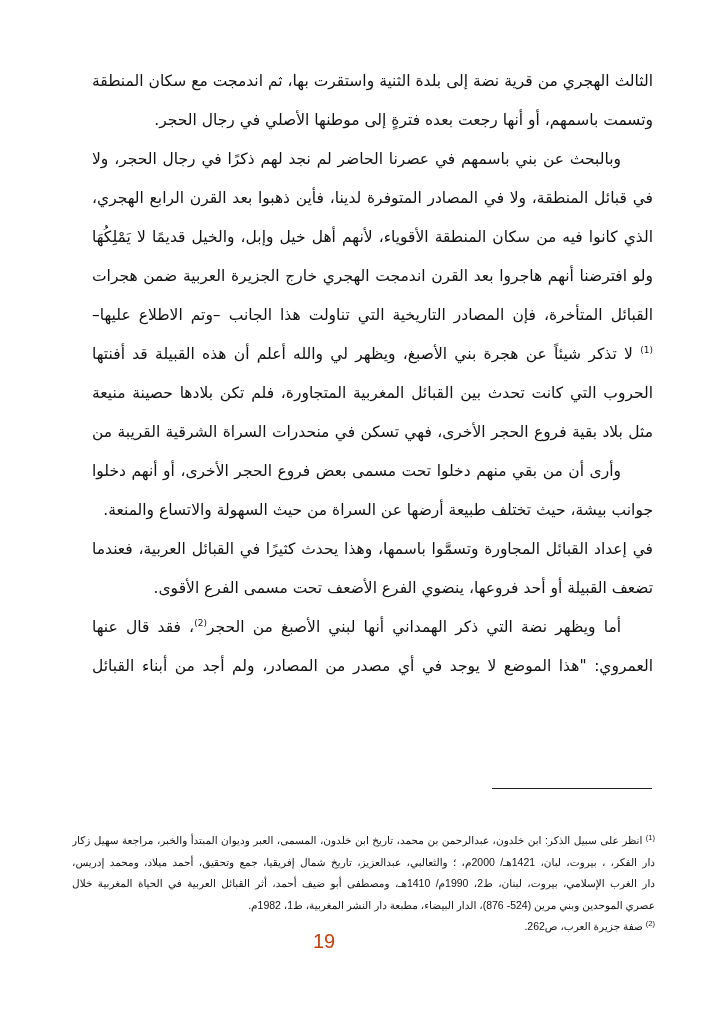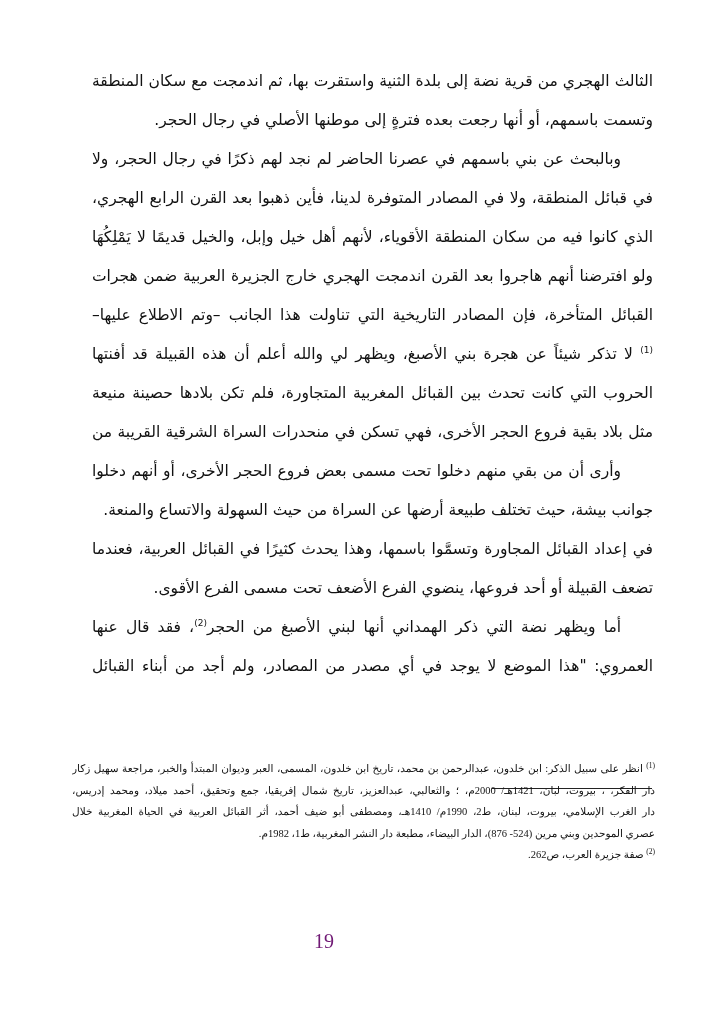--- a/index.html
+++ b/index.html
@@ -55,24 +55,24 @@
     left: 492px;
     top: 788px;
     width: 160px;
     height: 0;
     border-top: 1px solid #222222;
   }
   .footnotes {
     position: absolute;
     left: 72px;
     width: 583px;
-    top: 758px;
+    top: 830px;
     direction: rtl;
     unicode-bidi: embed;
-    font-family: Liberation Serif, serif;
+    font-family: Liberation Sans, sans-serif;
   }
   .fn-line {
     height: 21.5px;
     line-height: 21.5px;
     font-size: 10.5px;
     white-space: nowrap;
     text-align: justify;
     text-align-last: justify;
     overflow: hidden;
   }
@@ -81,23 +81,23 @@
   }
   .fn-line sup {
     font-size: 7.5px;
   }
   .page-number {
     position: absolute;
     left: 0;
     width: 648px;
     top: 930px;
     text-align: center;
-    font-family: Liberation Serif, serif;
+    font-family: Liberation Sans, sans-serif;
     font-size: 20px;
-    color: #701a75;
+    color: #c2410c;
   }
 </style>
 </head>
 <body>
 
 <div class="page">
 
   <div class="body-text">
     <div class="line"><span>الثالث الهجري من قرية نضة إلى بلدة الثنية واستقرت بها، ثم اندمجت مع سكان المنطقة</span></div>
     <div class="line last"><span>وتسمت باسمهم، أو أنها رجعت بعده فترةٍ إلى موطنها الأصلي في رجال الحجر.</span></div>

